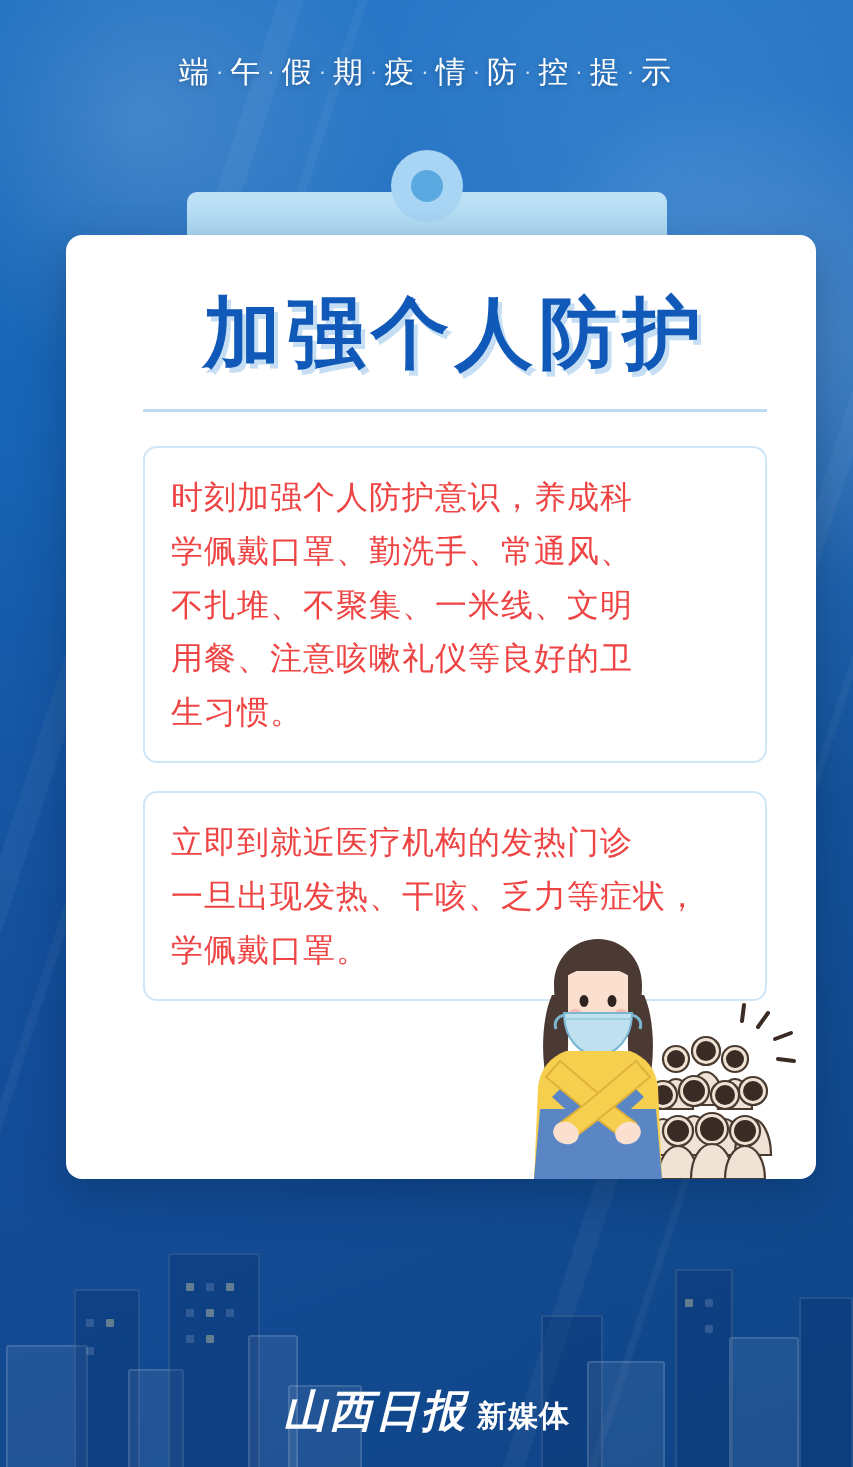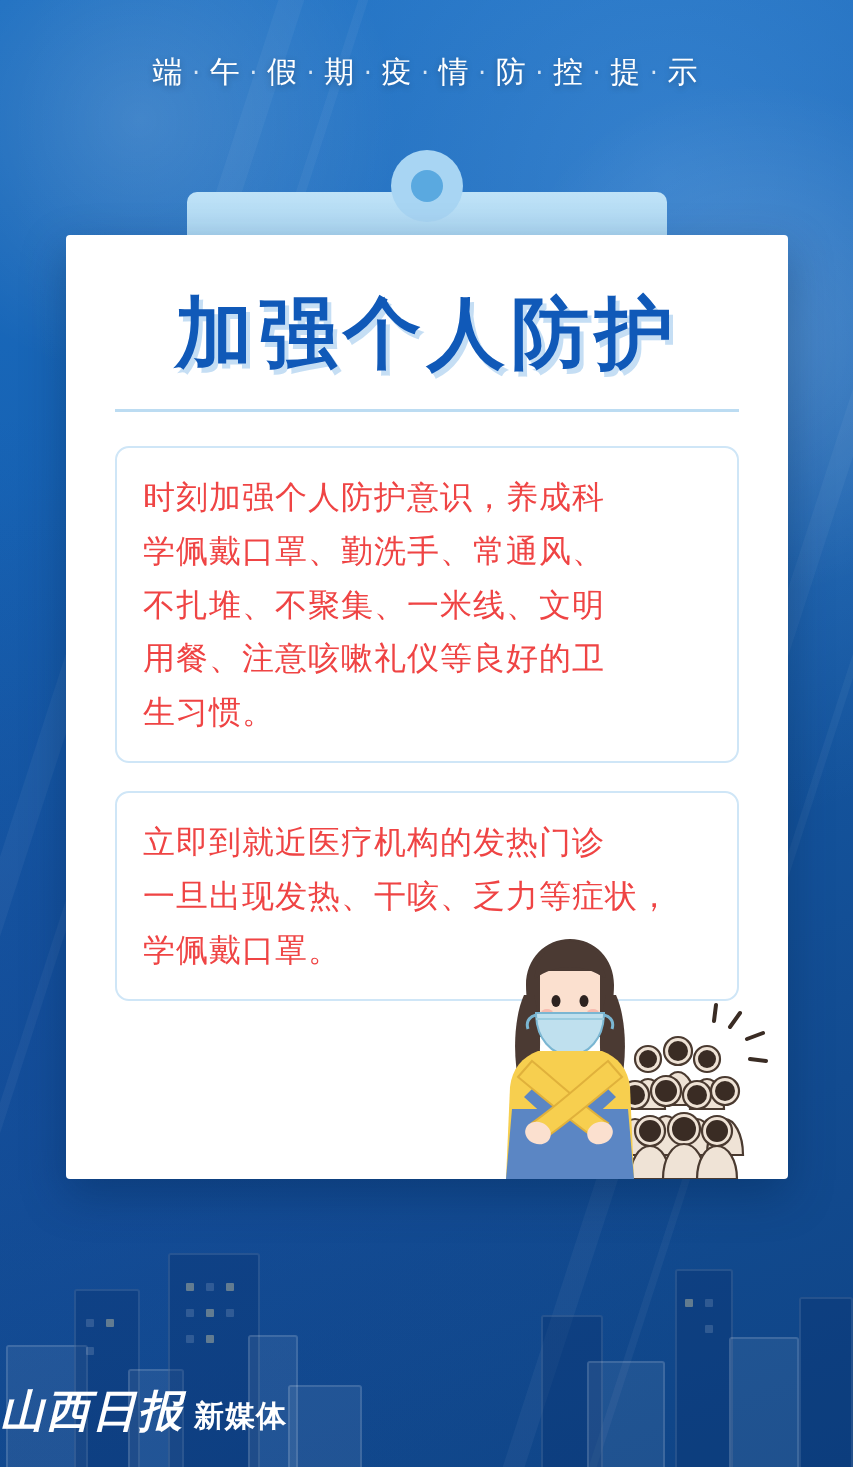--- a/index.html
+++ b/index.html
@@ -63,21 +63,20 @@
     top: 52px;
     left: 0;
     right: 0;
     text-align: center;
     color: #ffffff;
     font-size: 30px;
     letter-spacing: 3px;
     font-weight: 400;
     text-shadow: 0 2px 6px rgba(0,0,0,0.25);
     white-space: nowrap;
-    font-family: Liberation Mono, monospace;
   }
   .header .dot { opacity: 0.8; padding: 0 4px; font-size: 22px; vertical-align: 3px; }
 
   
   .clip-wrap {
     position: absolute;
     top: 150px;
     left: 50%;
     transform: translateX(-50%);
     width: 480px;
@@ -109,23 +108,24 @@
     background: linear-gradient(180deg, #bfe2f7 0%, #a9d6f2 60%, #86c2e8 100%);
   }
 
   .card {
     position: absolute;
     top: 235px;
     left: 66px;
     width: 722px;
     height: 944px;
     background: #ffffff;
-    border-radius: 4px;
+    border-radius: 16px;
     box-shadow: 0 16px 44px rgba(4,35,75,0.35);
     overflow: hidden;
+    padding-left: 28px;
   }
 
   .title {
     margin: 58px 0 0 0;
     text-align: center;
     color: #1059b8;
     font-size: 78px;
     font-weight: 700;
     letter-spacing: 6px;
     line-height: 1.05;
@@ -164,20 +164,21 @@
     bottom: 0;
     width: 290px;
     height: 270px;
   }
 
   
   .footer {
     position: absolute;
     left: 0; right: 0;
     bottom: 26px;
+    text-align: center;
     color: #ffffff;
     white-space: nowrap;
   }
   .footer .brand {
     font-family: "Liberation Serif", "DejaVu Serif", serif;
     font-size: 44px;
     font-weight: 700;
     letter-spacing: 2px;
     font-style: italic;
   }

